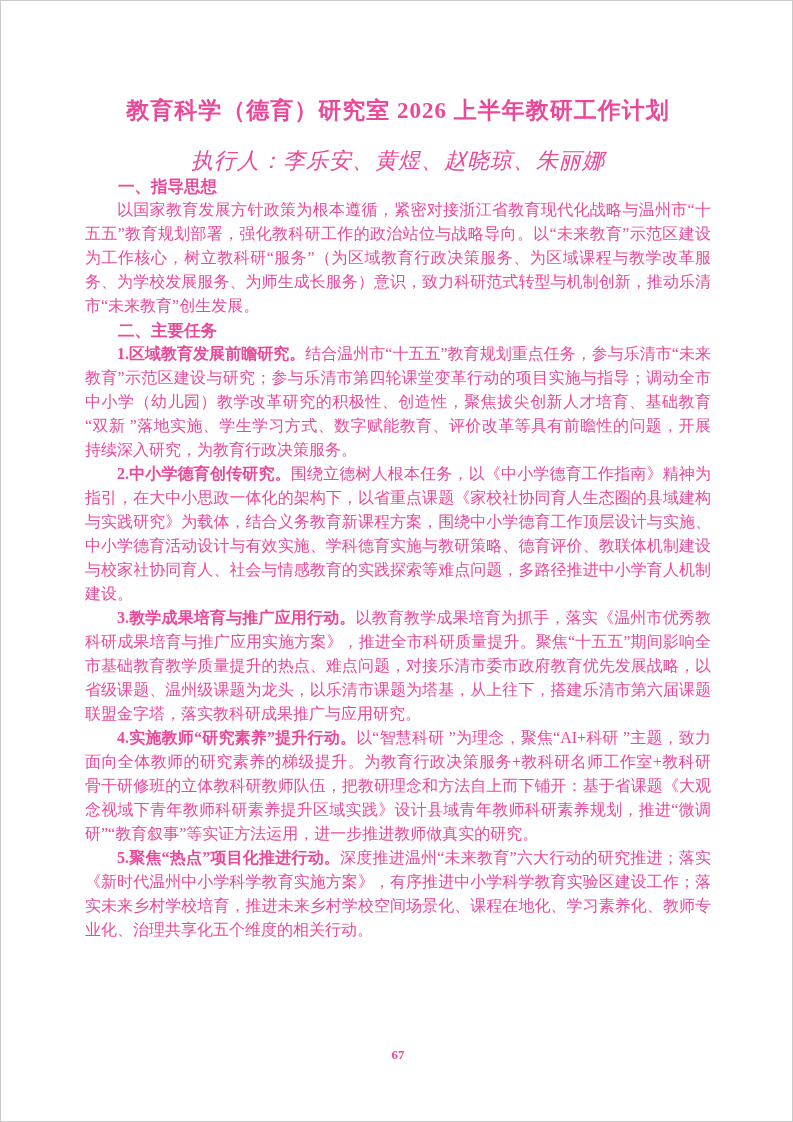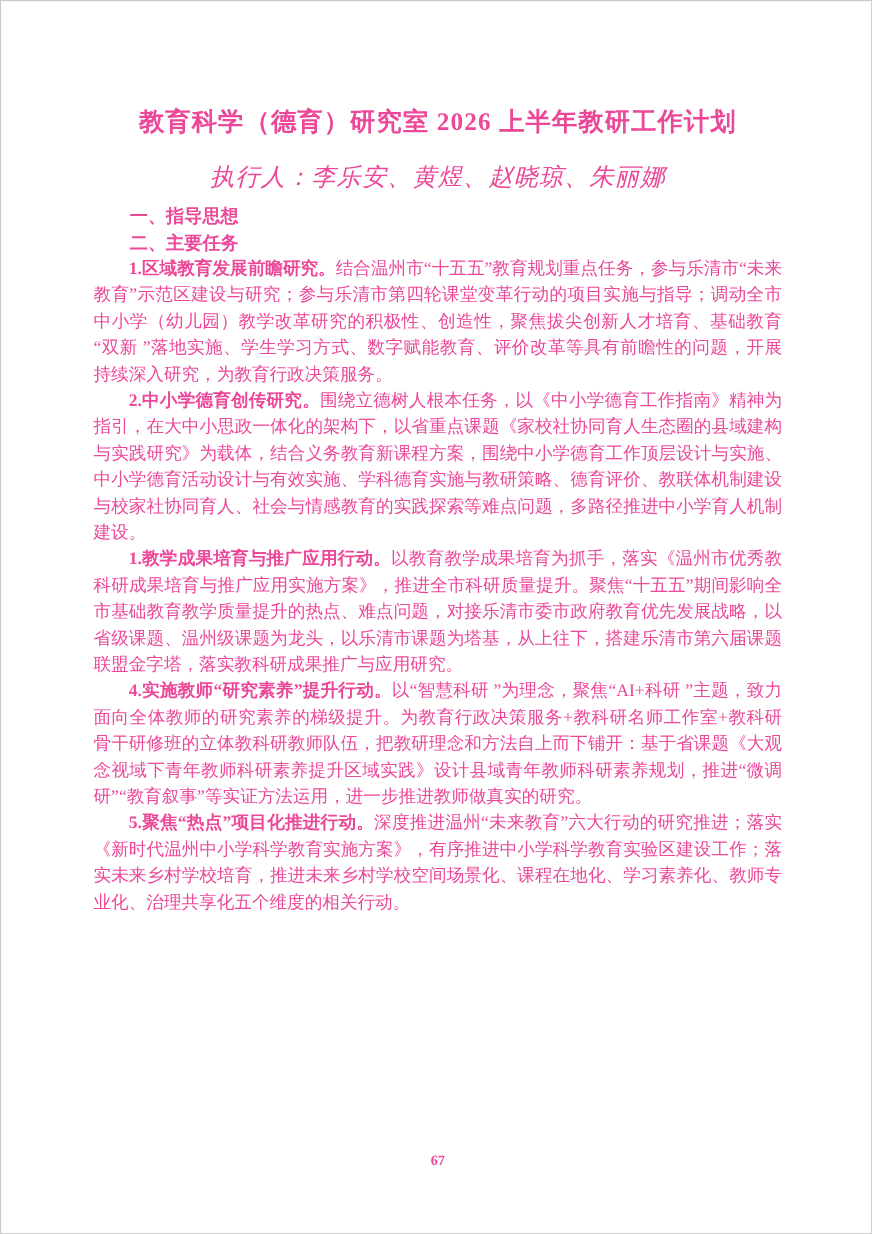--- a/index.html
+++ b/index.html
@@ -35,21 +35,20 @@
   }
   .executor {
     margin-top: 21px;
     font-size: 22px;
     line-height: 26px;
     text-align: center;
     font-style: italic;
     letter-spacing: 1px;
   }
   .body-text {
-    margin-top: 11px;
     font-size: 16px;
     line-height: 24px;
     text-align: justify;
     text-justify: inter-ideograph;
   }
   .section-heading {
     margin: 0;
     text-indent: 2em;
     font-size: 16.5px;
     line-height: 24px;
@@ -81,28 +80,29 @@
   <div class="content">
 
     <div class="doc-title">教育科学（德育）研究室 2026 上半年教研工作计划</div>
 
     <div class="executor">执行人：李乐安、黄煜、赵晓琼、朱丽娜</div>
 
     <div class="body-text">
 
       <p class="section-heading">一、指导思想</p>
 
+      <p class="para"><span>以国家教育发展方针政策为根本遵循，紧密对接浙江省教育现代化战略与温州市“十五五”教育规划部署，强化教科研工作的政治站位与战略导向。以“未来教育”示范区建设为工作核心，树立教科研“服务”（为区域教育行政决策服务、为区域课程与教学改革服务、为学校发展服务、为师生成长服务）意识，致力科研范式转型与机制创新，推动乐清市“未来教育”创生发展。</span></p>
 
       <p class="section-heading">二、主要任务</p>
 
       <p class="para"><span class="lead">1.区域教育发展前瞻研究。</span><span>结合温州市“十五五”教育规划重点任务，参与乐清市“未来教育”示范区建设与研究；参与乐清市第四轮课堂变革行动的项目实施与指导；调动全市中小学（幼儿园）教学改革研究的积极性、创造性，聚焦拔尖创新人才培育、基础教育“双新 ”落地实施、学生学习方式、数字赋能教育、评价改革等具有前瞻性的问题，开展持续深入研究，为教育行政决策服务。</span></p>
 
       <p class="para"><span class="lead">2.中小学德育创传研究。</span><span>围绕立德树人根本任务，以《中小学德育工作指南》精神为指引，在大中小思政一体化的架构下，以省重点课题《家校社协同育人生态圈的县域建构与实践研究》为载体，结合义务教育新课程方案，围绕中小学德育工作顶层设计与实施、中小学德育活动设计与有效实施、学科德育实施与教研策略、德育评价、教联体机制建设与校家社协同育人、社会与情感教育的实践探索等难点问题，多路径推进中小学育人机制建设。</span></p>
 
-      <p class="para"><span class="lead">1.教学成果培育与推广应用行动。</span><span>以教育教学成果培育为抓手，落实《温州市优秀教科研成果培育与推广应用实施方案》，推进全市科研质量提升。聚焦“十五五”期间影响全市基础教育教学质量提升的热点、难点问题，对接乐清市委市政府教育优先发展战略，以省级课题、温州级课题为龙头，以乐清市课题为塔基，从上往下，搭建乐清市第六届课题联盟金字塔，落实教科研成果推广与应用研究。</span></p>
+      <p class="para"><span class="lead">3.教学成果培育与推广应用行动。</span><span>以教育教学成果培育为抓手，落实《温州市优秀教科研成果培育与推广应用实施方案》，推进全市科研质量提升。聚焦“十五五”期间影响全市基础教育教学质量提升的热点、难点问题，对接乐清市委市政府教育优先发展战略，以省级课题、温州级课题为龙头，以乐清市课题为塔基，从上往下，搭建乐清市第六届课题联盟金字塔，落实教科研成果推广与应用研究。</span></p>
 
       <p class="para"><span class="lead">4.实施教师“研究素养”提升行动。</span><span>以“智慧科研 ”为理念，聚焦“AI+科研 ”主题，致力面向全体教师的研究素养的梯级提升。为教育行政决策服务+教科研名师工作室+教科研骨干研修班的立体教科研教师队伍，把教研理念和方法自上而下铺开：基于省课题《大观念视域下青年教师科研素养提升区域实践》设计县域青年教师科研素养规划，推进“微调研”“教育叙事”等实证方法运用，进一步推进教师做真实的研究。</span></p>
 
       <p class="para"><span class="lead">5.聚焦“热点”项目化推进行动。</span><span>深度推进温州“未来教育”六大行动的研究推进；落实《新时代温州中小学科学教育实施方案》，有序推进中小学科学教育实验区建设工作；落实未来乡村学校培育，推进未来乡村学校空间场景化、课程在地化、学习素养化、教师专业化、治理共享化五个维度的相关行动。</span></p>
 
 
     </div>
   </div>
 
   <div class="page-number">67</div>

